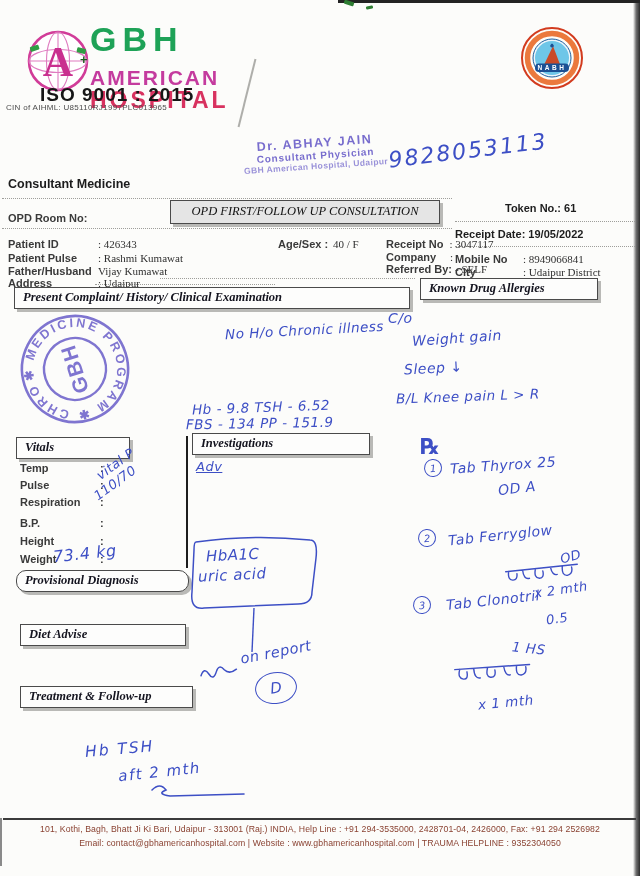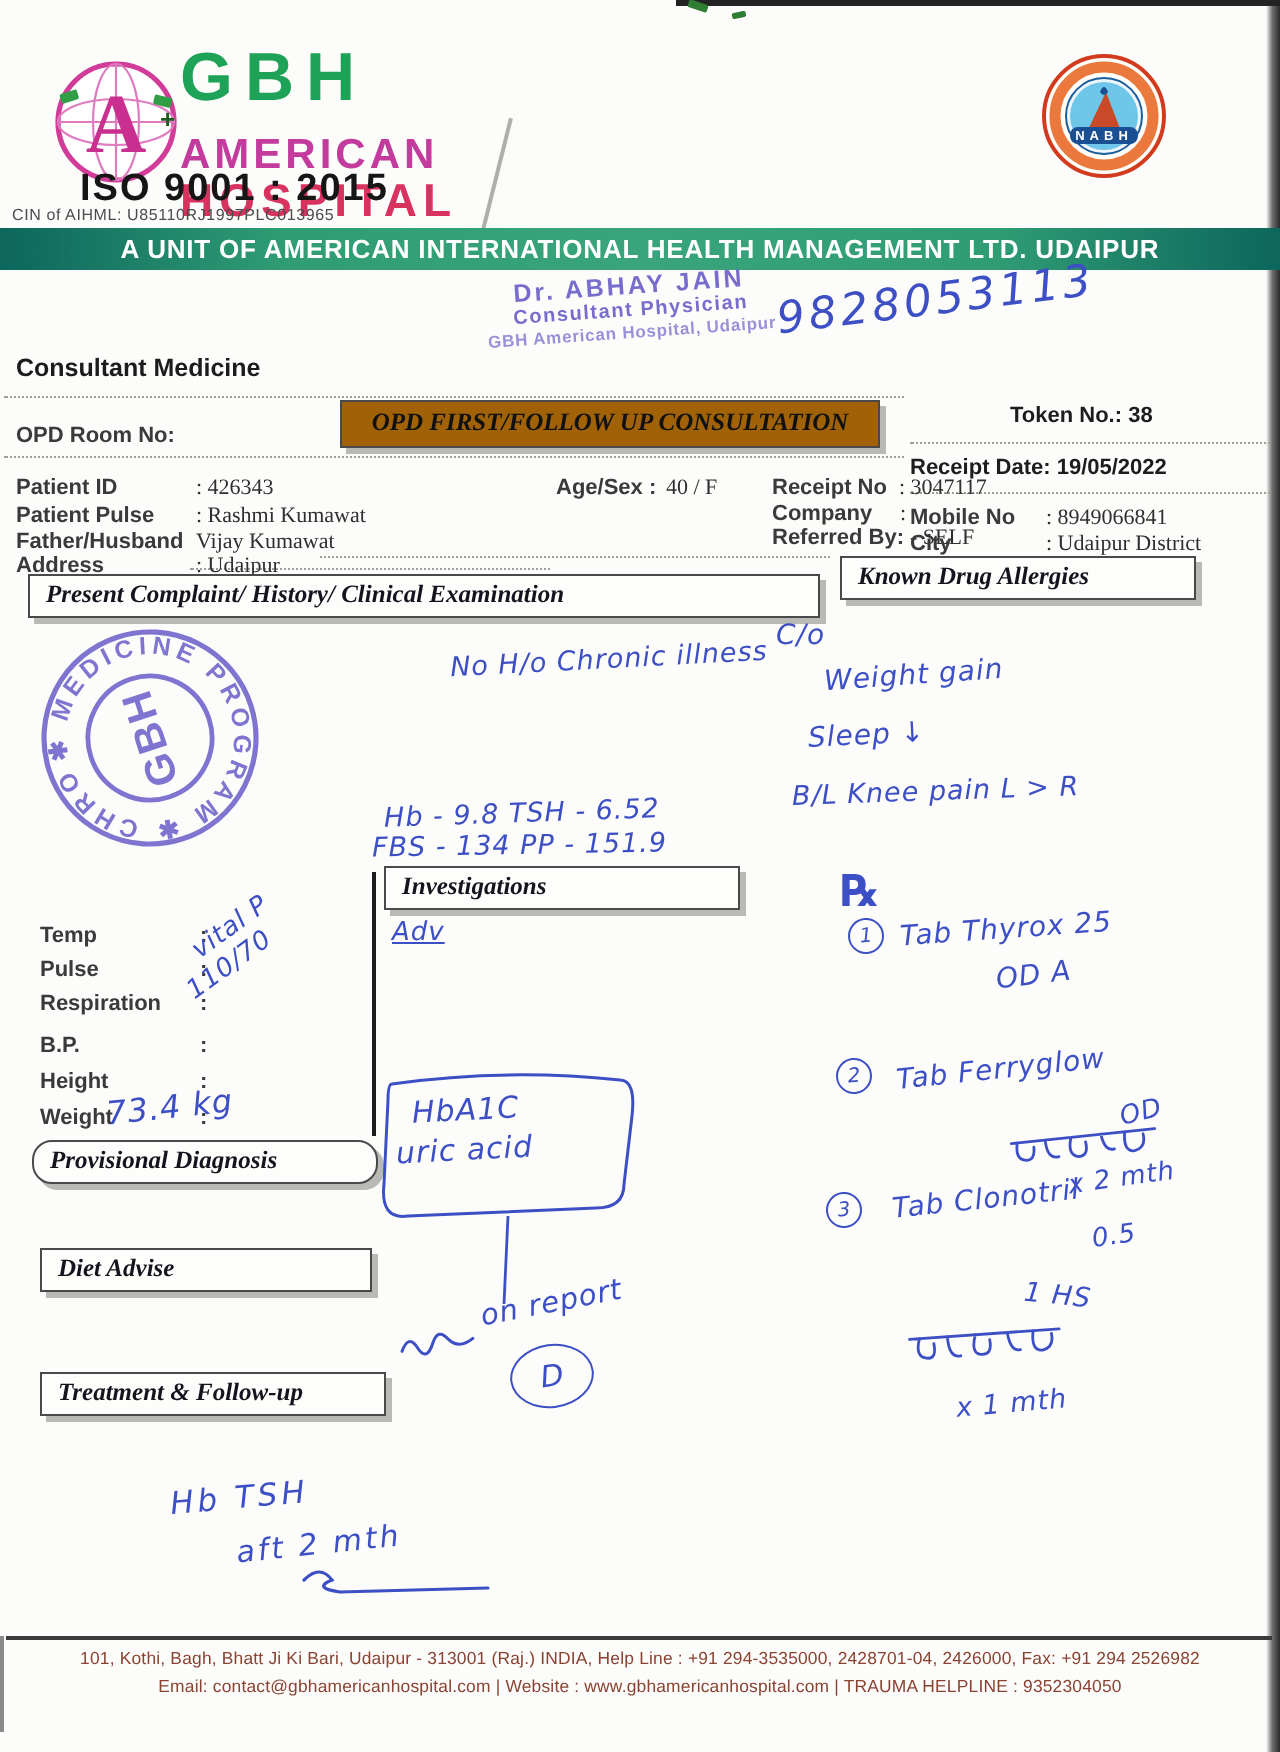--- a/index.html
+++ b/index.html
@@ -45,23 +45,23 @@
     color:#3d4fc5;font-family:"DejaVu Sans",sans-serif;font-style:italic;font-size:15px;
     display:flex;align-items:center;justify-content:center;transform:rotate(-8deg);}
 
   
   .flabel{position:absolute;font-size:11px;font-weight:bold;color:#3a3a3a;white-space:nowrap;}
   .plain{font-weight:normal;color:#2f2f2f;font-family:Liberation Serif, serif;}
   .box-header{position:absolute;background:#fdfdfc;border:1.3px solid #4a4a4a;
     box-shadow:3px 3px 0 #b9b9b6;padding:2px 8px 3px 8px;
     font-family:"Liberation Serif",serif;font-style:italic;font-weight:bold;font-size:12.5px;color:#14141f;
     white-space:nowrap;}
-  .opd-title-box{position:absolute;left:170px;top:200px;width:268px;background:#a16207;
+  .opd-title-box{position:absolute;left:170px;top:200px;width:268px;background:#e5e5e5;
     border:1.5px solid #4a4a4a;box-shadow:3px 3px 0 #b9b9b6;text-align:center;padding:3px 0 4px;
-    font-family:"Liberation Serif",serif;font-style:italic;font-weight:bold;font-size:12.5px;color:#111;}
+    font-family:"Liberation Serif",serif;font-style:italic;font-weight:normal;font-size:12.5px;color:#111;}
   .dotted{position:absolute;height:0;border-top:1.3px dotted #9e9e9a;}
   .vline{position:absolute;left:186px;top:436px;width:1.8px;height:132px;background:#1d1d1d;}
 
   .footer-rule{position:absolute;left:3px;top:818px;width:633px;height:2px;background:#3b3b3b;}
   .footer-line{position:absolute;left:0;width:640px;text-align:center;font-size:8.7px;color:#8a4232;
     letter-spacing:.1px;}
 </style>
 </head>
 <body>
 
@@ -101,41 +101,40 @@
       <circle cx="32" cy="32" r="24.5" fill="none" stroke="#e8611c" stroke-width="5.5" opacity=".85"></circle>
       <circle cx="32" cy="32" r="19" fill="#eef6fb" stroke="#1b5e9e" stroke-width="1"></circle>
       <circle cx="32" cy="32" r="17" fill="#6ec6e8"></circle>
       <path d="M23 41 L33 20 L41 41 Z" fill="#c94a28"></path>
       <path d="M30 20 q2 -5 4 0 q-2 3 -4 0" fill="#1b4f93"></path>
       <rect x="15" y="37.5" width="34" height="8.5" rx="4" fill="#1b4f93"></rect>
       <text x="32" y="44" text-anchor="middle" font-size="6.5" font-weight="bold" fill="#ffffff" letter-spacing="2.5">NABH</text>
     </svg>
   </div>
 
-  <div class="banner">A UNIT OF AMERICAN INTERNATIONAL HEALTH MANAGEMENT LTD. UDAIPUR</div>
 
   <div class="stamp">
     <div class="l1">Dr. ABHAY JAIN</div>
     <div class="l2">Consultant Physician</div>
     <div class="l3">GBH American Hospital, Udaipur</div>
   </div>
   <div class="hw hw-big" style="left:388px;top:138px;transform:rotate(-7deg);">9828053113</div>
 
   <div class="flabel" style="left:8px;top:177px;font-size:12.5px;color:#1c1c1c;">Consultant Medicine</div>
 
   <div class="dotted" style="left:2px;top:198px;width:450px;"></div>
   <div class="dotted" style="left:455px;top:221px;width:180px;"></div>
   <div class="dotted" style="left:2px;top:228px;width:450px;"></div>
   <div class="dotted" style="left:455px;top:246px;width:180px;"></div>
   <div class="dotted" style="left:160px;top:278px;width:255px;"></div>
   <div class="dotted" style="left:95px;top:284px;width:180px;"></div>
 
   <div class="flabel" style="left:8px;top:212px;">OPD Room No:</div>
   <div class="opd-title-box">OPD FIRST/FOLLOW UP CONSULTATION</div>
-  <div class="flabel" style="left:505px;top:202px;color:#1d1d1d;">Token No.: 38</div>
+  <div class="flabel" style="left:505px;top:202px;color:#1d1d1d;">Token No.: 61</div>
   <div class="flabel" style="left:455px;top:228px;color:#1d1d1d;">Receipt Date: 19/05/2022</div>
 
   <div class="flabel" style="left:8px;top:238px;">Patient ID</div>
   <div class="flabel plain" style="left:98px;top:238px;">: 426343</div>
   <div class="flabel" style="left:8px;top:252px;">Patient Pulse</div>
   <div class="flabel plain" style="left:98px;top:252px;">: Rashmi Kumawat</div>
   <div class="flabel" style="left:8px;top:265px;">Father/Husband</div>
   <div class="flabel plain" style="left:98px;top:265px;">Vijay Kumawat</div>
   <div class="flabel" style="left:8px;top:277px;">Address</div>
   <div class="flabel plain" style="left:98px;top:277px;">: Udaipur</div>
@@ -153,20 +152,21 @@
   <div class="flabel" style="left:386px;top:263px;">Referred By:</div>
   <div class="flabel plain" style="left:455px;top:263px;">- SELF</div>
 
   <div class="flabel" style="left:455px;top:253px;">Mobile No</div>
   <div class="flabel plain" style="left:523px;top:253px;">: 8949066841</div>
   <div class="flabel" style="left:455px;top:266px;">City</div>
   <div class="flabel plain" style="left:523px;top:266px;">: Udaipur District</div>
 
   <div class="box-header" style="left:14px;top:287px;width:378px;">Present Complaint/ History/ Clinical Examination</div>
   <div class="box-header" style="left:420px;top:278px;width:160px;">Known Drug Allergies</div>
+  <div class="box-header" style="left:16px;top:437px;width:96px;">Vitals</div>
   <div class="box-header" style="left:192px;top:433px;width:160px;">Investigations</div>
   <div class="box-header" style="left:16px;top:570px;width:155px;border-radius:10px;">Provisional Diagnosis</div>
   <div class="box-header" style="left:20px;top:624px;width:148px;">Diet Advise</div>
   <div class="box-header" style="left:20px;top:686px;width:155px;">Treatment &amp; Follow-up</div>
 
   <div class="vline"></div>
 
   <svg width="122" height="122" viewBox="0 0 122 122" style="position:absolute;left:14px;top:308px;transform:rotate(-18deg);opacity:.85;">
     <defs>
       <path id="ringpath" d="M61,61 m-42,0 a42,42 0 1,1 84,0 a42,42 0 1,1 -84,0"></path>

